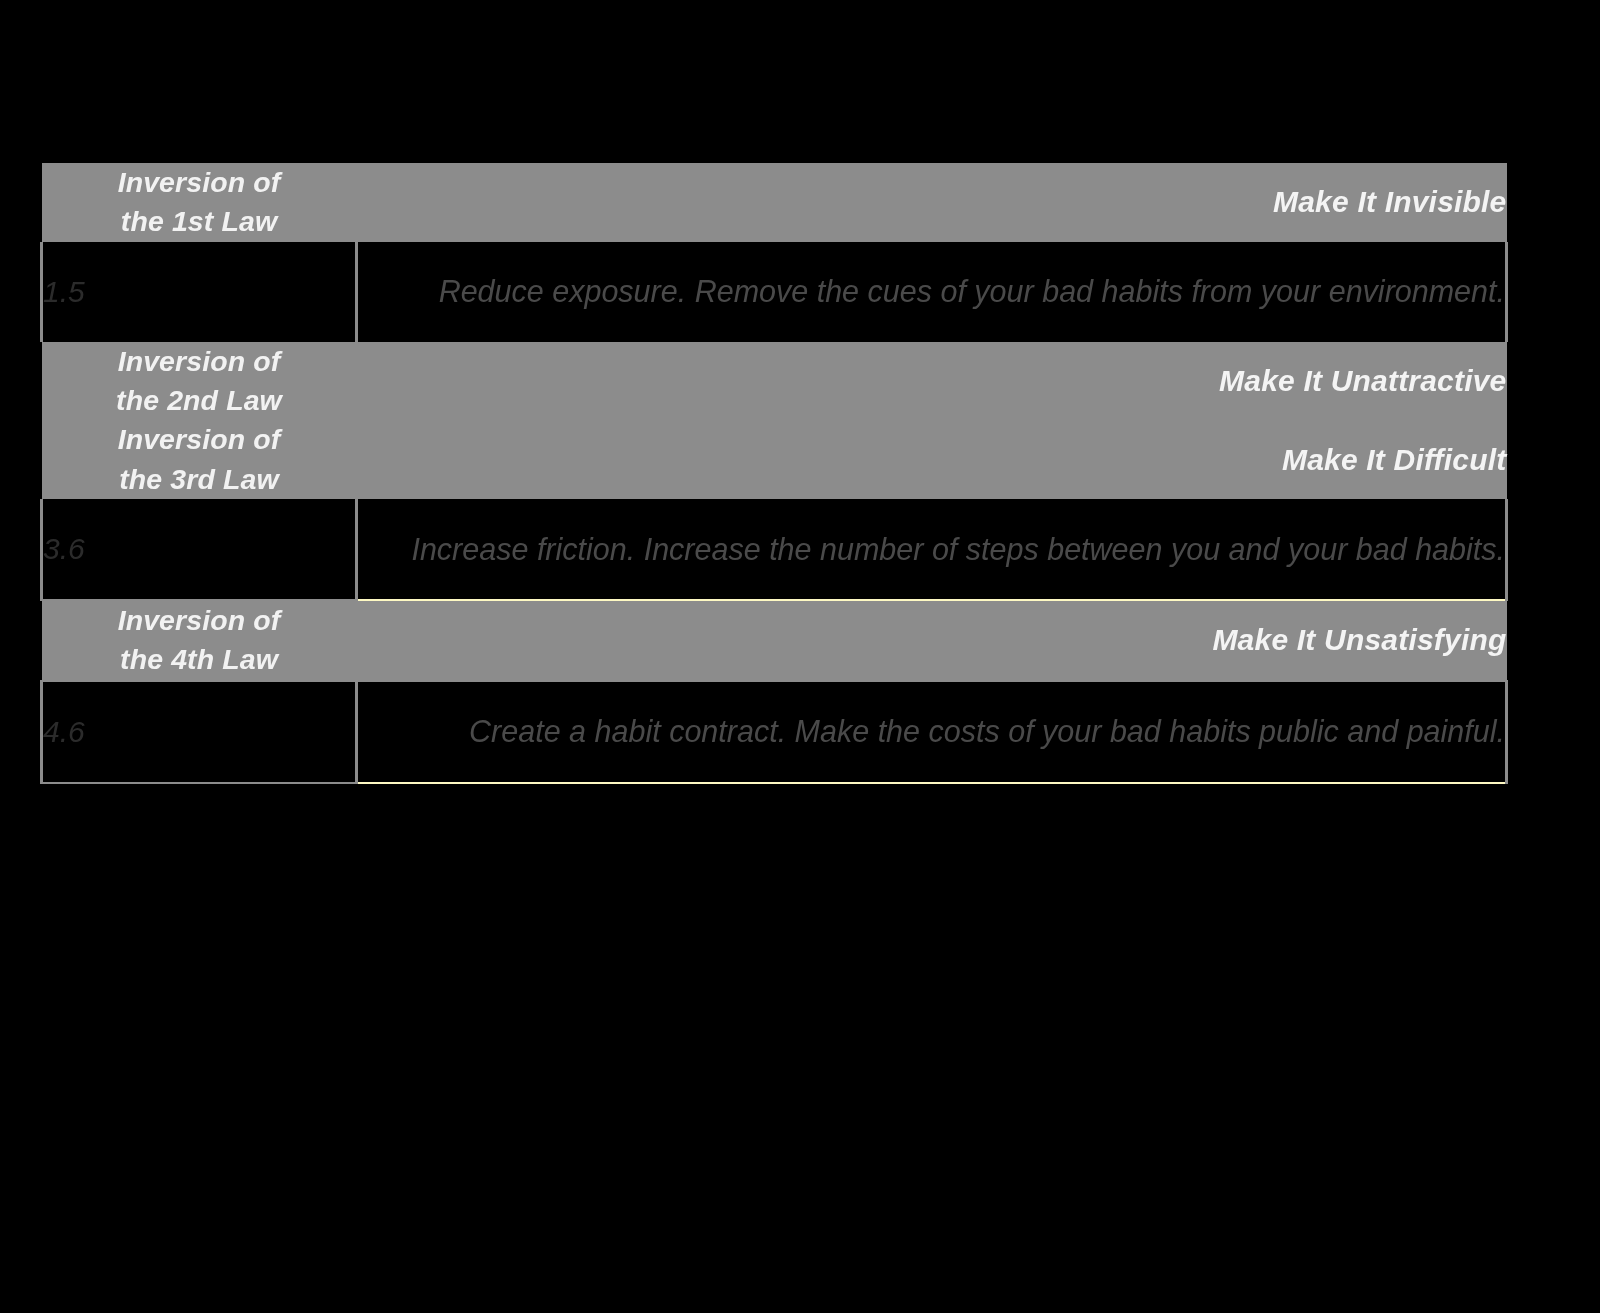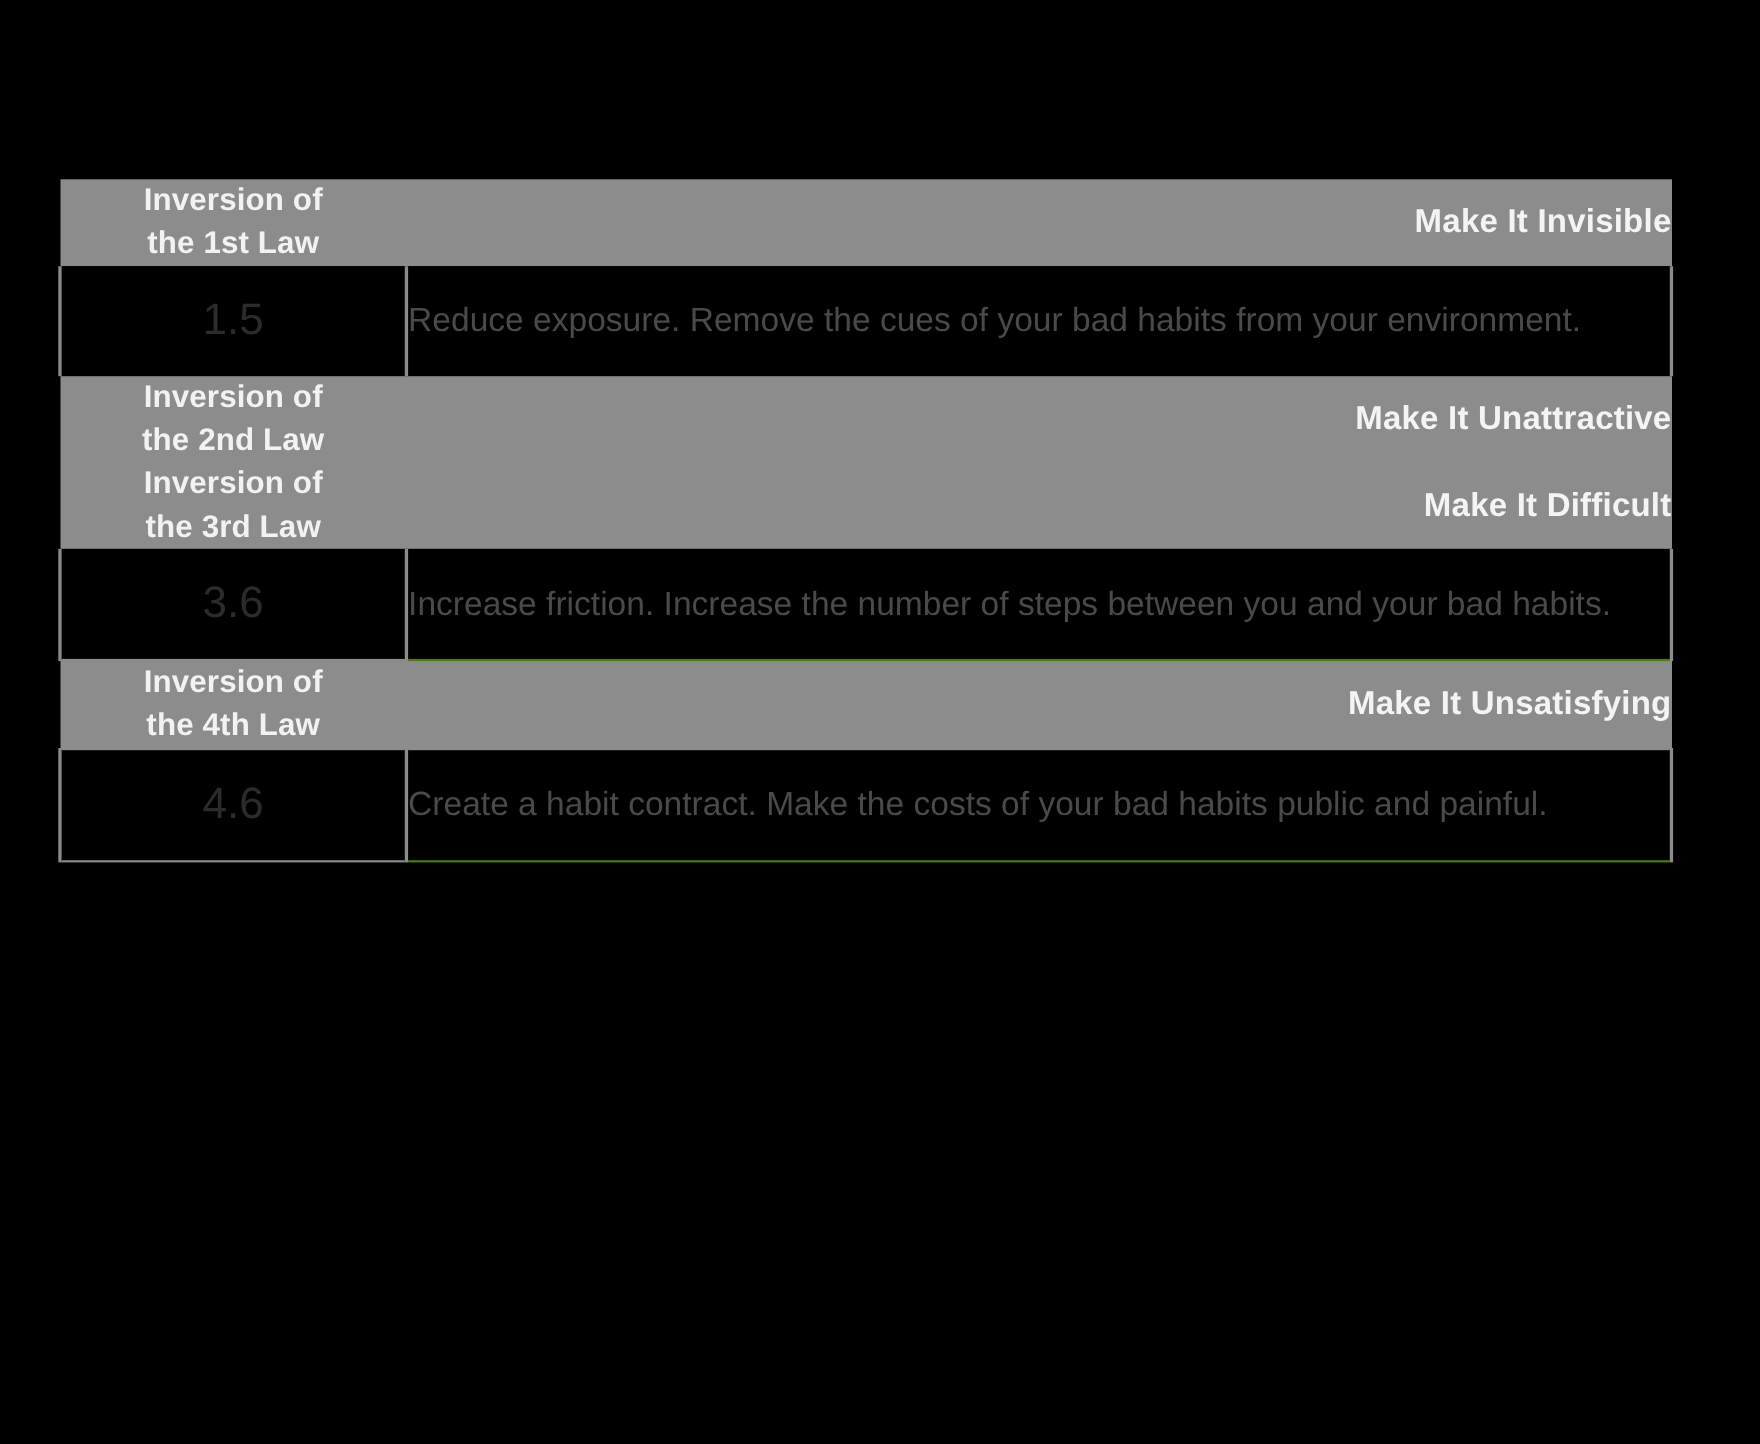--- a/index.html
+++ b/index.html
@@ -17,25 +17,26 @@
 
   #canvas {
     position: relative;
     width: 1600px;
     height: 1313px;
     background: #000000;
   }
 
   #habits-table {
     position: absolute;
-    left: 53px;
+    left: 40px;
     top: 163px;
     width: 1465px;
     border-collapse: collapse;
     table-layout: fixed;
+    font-style: italic;
   }
 
   #habits-table col.col-num  { width: 315px; }
   #habits-table col.col-desc { width: 1150px; }
 
   
   tr.law-row > td {
     background: #8c8c8c;
     border: none;
     padding: 0;
@@ -64,41 +65,41 @@
   }
 
   
   tr.data-row > td {
     background: #000000;
     padding: 0;
   }
 
   td.item-num {
     color: #2b2b2b;
-    font-size: 40px;
-    text-align: center;
+    font-size: 30px;
+    text-align: left;
     vertical-align: middle;
     height: 100px;
     border-left: 3px solid #8c8c8c;
     border-right: 3px solid #8c8c8c;
     border-top: 2px solid #8c8c8c;
     border-bottom: 2px solid #8c8c8c;
     margin-top: 16px;
   }
 
   td.item-desc {
     color: #4a4a4a;
     font-size: 30.5px;
     line-height: 1.40;
-    text-align: left;
+    text-align: right;
     vertical-align: middle;
     padding: 16px 30px 18px 24px;
     border-right: 3px solid #8c8c8c;
     border-top: 2px solid #8c8c8c;
-    border-bottom: 2px solid #4d7c0f;
+    border-bottom: 2px solid #fef9c3;
   }
 
   
   tr.data-row.under-law > td.item-num,
   tr.data-row.under-law > td.item-desc { border-top-width: 0; }
 
   tr.data-row.above-law > td.item-num,
   tr.data-row.above-law > td.item-desc { border-bottom-width: 0; }
 
   tr.law-row.first > td { border-top: 0; }

